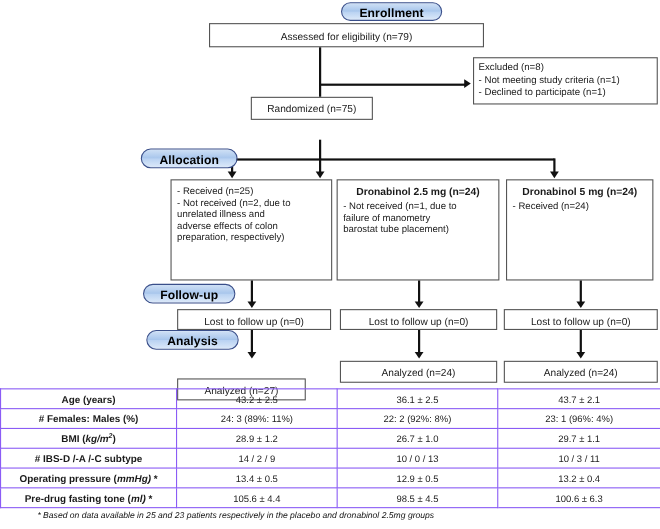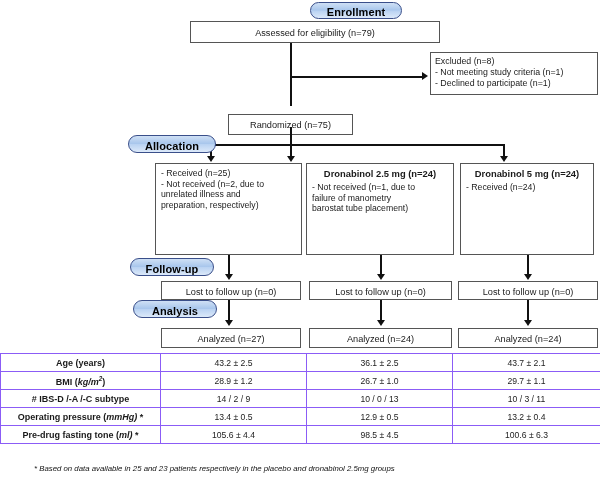--- a/index.html
+++ b/index.html
@@ -139,41 +139,42 @@
 
   <div class="hline thick" style="left:290px;top:76px;width:133px;"></div>
   <div class="arrowright" style="left:422px;top:72px;"></div>
 
   <div class="box" style="left:430px;top:52px;width:168px;height:43px;">
     <div class="lft" style="padding:3px 0 0 4px;">Excluded  (n=8)</div>
     <div class="lft" style="padding:0 0 0 4px;">- Not meeting study criteria (n=1)</div>
     <div class="lft" style="padding:0 0 0 4px;">- Declined to participate (n=1)</div>
   </div>
 
-  <div class="box" style="left:228px;top:114px;width:125px;height:21px;">
+  <div class="box" style="left:228px;top:88px;width:111px;height:21px;">
     <div class="ctr" style="padding-top:4px;">Randomized (n=75)</div>
   </div>
 
   <div class="pill" style="left:128px;top:135px;width:88px;height:18px;">
     <span>Allocation</span>
   </div>
 
   <div class="vline thick" style="left:290px;top:127px;height:18px;"></div>
   <div class="hline thick" style="left:210px;top:144px;width:294px;"></div>
   <div class="vline thick" style="left:210px;top:144px;height:14px;"></div>
   <div class="vline thick" style="left:290px;top:144px;height:14px;"></div>
   <div class="vline thick" style="left:503px;top:144px;height:14px;"></div>
   <div class="arrowdown" style="left:207px;top:156px;"></div>
   <div class="arrowdown" style="left:287px;top:156px;"></div>
   <div class="arrowdown" style="left:500px;top:156px;"></div>
 
   <div class="grpbox" style="left:155px;top:163px;width:147px;height:92px;">
     <div class="grpline">- Received (n=25)</div>
     <div class="grpline">- Not received (n=2, due to</div>
     <div class="grpline">unrelated illness and</div>
+    <div class="grpline">adverse effects of colon</div>
     <div class="grpline">preparation, respectively)</div>
   </div>
 
   <div class="grpbox" style="left:306px;top:163px;width:148px;height:92px;">
     <div class="grptitle">Dronabinol 2.5 mg (n=24)</div>
     <div class="grpline">- Not received (n=1, due to</div>
     <div class="grpline">failure of manometry</div>
     <div class="grpline">barostat tube placement)</div>
   </div>
 
@@ -207,21 +208,21 @@
     <span>Analysis</span>
   </div>
 
   <div class="vline thick" style="left:228px;top:300px;height:22px;"></div>
   <div class="vline thick" style="left:380px;top:300px;height:22px;"></div>
   <div class="vline thick" style="left:527px;top:300px;height:22px;"></div>
   <div class="arrowdown" style="left:225px;top:320px;"></div>
   <div class="arrowdown" style="left:377px;top:320px;"></div>
   <div class="arrowdown" style="left:524px;top:320px;"></div>
 
-  <div class="box" style="left:161px;top:328px;width:140px;height:20px;">
+  <div class="box" style="left:161px;top:344px;width:117px;height:20px;">
     <div class="ctr" style="padding-top:4px;">Analyzed (n=27)</div>
   </div>
   <div class="box" style="left:309px;top:328px;width:143px;height:20px;">
     <div class="ctr" style="padding-top:4px;">Analyzed (n=24)</div>
   </div>
   <div class="box" style="left:458px;top:328px;width:140px;height:20px;">
     <div class="ctr" style="padding-top:4px;">Analyzed (n=24)</div>
   </div>
 
   <table class="stats">
@@ -232,20 +233,26 @@
       <col style="width:148px">
     </colgroup>
     <tbody>
         <tr>
           <td class="lbl">Age (years)</td>
           <td class="val">43.2 ± 2.5</td>
           <td class="val">36.1 ± 2.5</td>
           <td class="val">43.7 ± 2.1</td>
         </tr>
         <tr>
+          <td class="lbl"># Females: Males (%)</td>
+          <td class="val">24: 3 (89%: 11%)</td>
+          <td class="val">22: 2 (92%: 8%)</td>
+          <td class="val">23: 1 (96%: 4%)</td>
+        </tr>
+        <tr>
           <td class="lbl">BMI (<em>kg/m<sup>2</sup></em>)</td>
           <td class="val">28.9 ± 1.2</td>
           <td class="val">26.7 ± 1.0</td>
           <td class="val">29.7 ± 1.1</td>
         </tr>
         <tr>
           <td class="lbl">#  IBS-D /-A /-C subtype</td>
           <td class="val">14 / 2 / 9</td>
           <td class="val">10 / 0 / 13</td>
           <td class="val">10 / 3 / 11</td>

